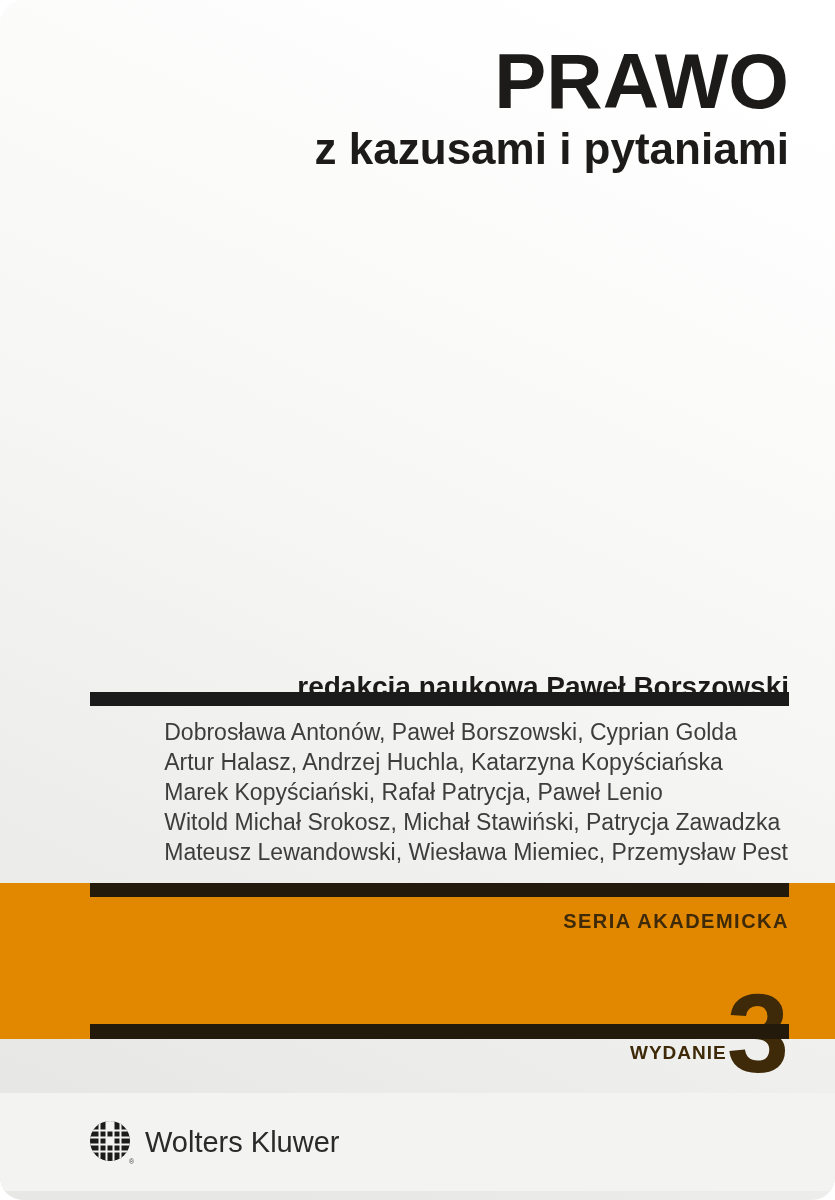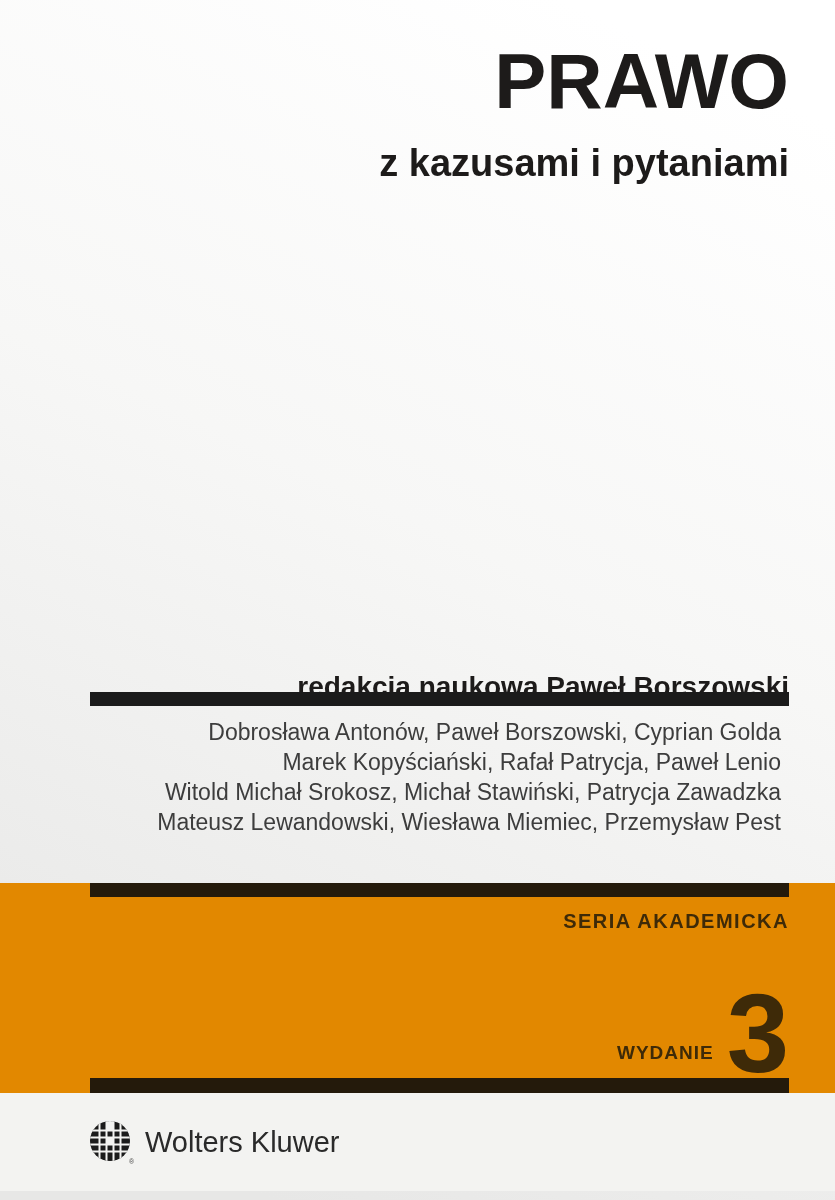--- a/index.html
+++ b/index.html
@@ -7,40 +7,41 @@
     padding: 0;
     background: #ffffff;
   }
   .cover {
     position: relative;
     width: 835px;
     height: 1200px;
     overflow: hidden;
     font-family: "Liberation Sans", sans-serif;
     background: linear-gradient(205deg, #ffffff 8%, #f7f7f6 45%, #e7e7e6 92%);
+    border-radius: 23px;
   }
 
   
   .title-block {
     position: absolute;
     top: 42px;
     right: 46px;
     text-align: right;
     color: var(--title, #1d1b1a);
   }
   .title-line {
     font-size: 78px;
     line-height: 79px;
     font-weight: 700;
     letter-spacing: 0px;
     white-space: nowrap;
   }
   .subtitle {
-    margin-top: 21px;
-    font-size: 38px;
+    margin-top: 7px;
+    font-size: 44px;
     line-height: 42px;
     font-weight: 700;
     white-space: nowrap;
   }
 
   
   .editor-line {
     position: absolute;
     top: 653px;
     right: 46px;
@@ -59,36 +60,35 @@
     right: 46px;
     top: 692px;
     height: 14px;
     background: var(--bar-dark, #1b1b1b);
   }
 
   
   .authors-block {
     position: absolute;
     top: 717px;
-    right: 54px;
-    text-align: right;
+    right: 47px;
     font-size: 23px;
     line-height: 30px;
     font-weight: 400;
     color: var(--authors-text, #3d3d3d);
     white-space: nowrap;
   }
 
   
   .series-band {
     position: absolute;
     left: 0;
     top: 883px;
     width: 835px;
-    height: 210px;
+    height: 156px;
     background: var(--orange, #e28800);
   }
   .band-bar-top, .band-bar-bottom {
     position: absolute;
     left: 90px;
     right: 46px;
     height: 14px;
     background: var(--band-bar, #241a0b);
   }
   .band-bar-top { top: 0; }
@@ -105,21 +105,20 @@
     color: var(--band-text, #3e2a08);
     white-space: nowrap;
   }
 
   .edition {
     position: absolute;
     right: 46px;
     top: 109px;
     display: flex;
     align-items: flex-end;
-    gap: 13px;
     color: var(--band-text, #3e2a08);
   }
   .edition-label {
     font-size: 19px;
     font-weight: 700;
     letter-spacing: 1px;
     padding-bottom: 12px;
     white-space: nowrap;
   }
   .edition-number {
@@ -163,20 +162,21 @@
     <div class="title-line">PRAWO</div>
     <div class="subtitle">z kazusami i pytaniami</div>
   </div>
 
   <div class="editor-line">redakcja naukowa Paweł Borszowski</div>
 
   <div class="bar-mid"></div>
 
   <div class="authors-block">
     <div>Dobrosława Antonów, Paweł Borszowski, Cyprian Golda</div>
+    <div>Artur Halasz, Andrzej Huchla, Katarzyna Kopyściańska</div>
     <div>Marek Kopyściański, Rafał Patrycja, Paweł Lenio</div>
     <div>Witold Michał Srokosz, Michał Stawiński, Patrycja Zawadzka</div>
     <div>Mateusz Lewandowski, Wiesława Miemiec, Przemysław Pest</div>
   </div>
 
   <div class="series-band">
     <div class="band-bar-top"></div>
     <div class="series-label">SERIA AKADEMICKA</div>
     <div class="edition">
       <span class="edition-label">WYDANIE</span>

